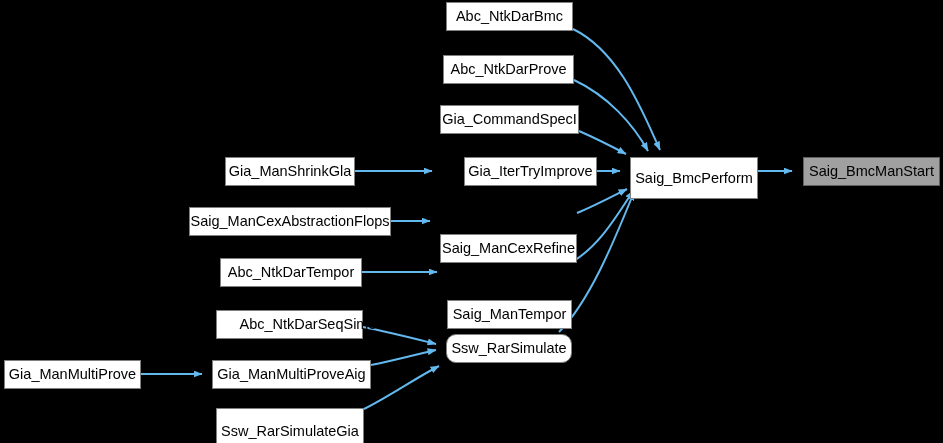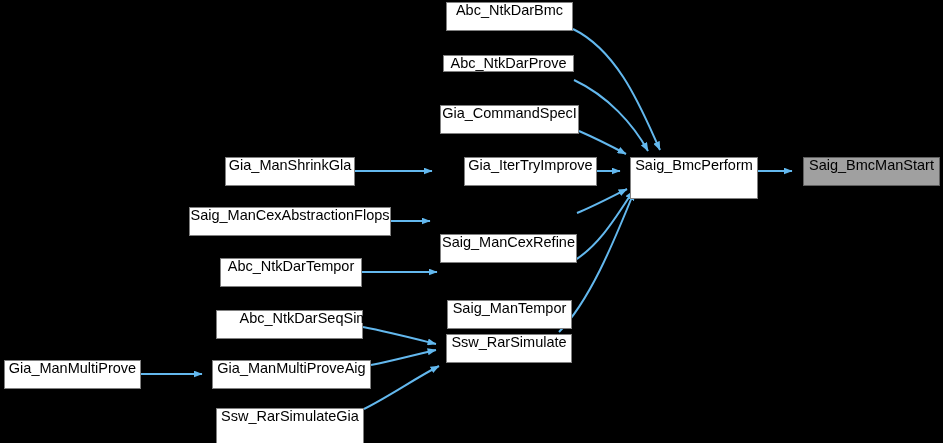--- a/index.html
+++ b/index.html
@@ -13,21 +13,21 @@
   svg#edges{position:absolute;left:0;top:0;width:943px;height:443px;}
   .node{
     position:absolute;
     box-sizing:border-box;
     background:#ffffff;
     border:1px solid #808080;
     color:#000000;
     font-size:14.5px;
     line-height:1;
     display:flex;
-    align-items:flex-start;
+    align-items:center;
     justify-content:center;
     white-space:nowrap;
     letter-spacing:0px;
   }
   .node.highlight{
     background:#a0a0a0;
     border:1px solid #606060;
   }
   .node span{display:block;padding:0 2px;}
 </style>
@@ -58,21 +58,21 @@
         <path d="M 141,374 L 202,374" fill="none" stroke="#63b8ee" stroke-width="2" marker-end="url(#arrowhead)"></path>
         <path d="M 371,365 C 396,360 413,355 436,350" fill="none" stroke="#63b8ee" stroke-width="2" marker-end="url(#arrowhead)"></path>
         <path d="M 364,409 C 390,396 414,379 439,366" fill="none" stroke="#63b8ee" stroke-width="2" marker-end="url(#arrowhead)"></path>
       </g>
   </svg>
 
   <div id="node-layer">
       <div class="node" style="left: 446px; top: 2px; width: 127px; height: 29px;">
         <span>Abc_NtkDarBmc</span>
       </div>
-      <div class="node" style="left: 443px; top: 55px; width: 131px; height: 17px;">
+      <div class="node" style="left: 443px; top: 55px; width: 131px; height: 29px;">
         <span>Abc_NtkDarProve</span>
       </div>
       <div class="node" style="left: 440px; top: 105px; width: 139px; height: 29px;">
         <span>Gia_CommandSpecI</span>
       </div>
       <div class="node" style="left: 225px; top: 157px; width: 130px; height: 29px;">
         <span>Gia_ManShrinkGla</span>
       </div>
       <div class="node" style="left: 443px; top: 157px; width: 133px; height: 29px; margin-left: 21px;">
         <span>Gia_IterTryImprove</span>
@@ -91,21 +91,21 @@
       </div>
       <div class="node" style="left: 220px; top: 258px; width: 142px; height: 29px;">
         <span>Abc_NtkDarTempor</span>
       </div>
       <div class="node" style="left: 447px; top: 258px; width: 125px; height: 29px; margin-top: 42px;">
         <span>Saig_ManTempor</span>
       </div>
       <div class="node" style="left: 216px; top: 310px; width: 147px; height: 29px; padding-left: 37px;">
         <span>Abc_NtkDarSeqSim3</span>
       </div>
-      <div class="node" style="left: 446px; top: 334px; width: 126px; height: 29px;">
+      <div class="node" style="left: 446px; top: 334px; width: 126px; height: 29px; border-radius: 10px;">
         <span>Ssw_RarSimulate</span>
       </div>
       <div class="node" style="left: 4px; top: 360px; width: 137px; height: 29px;">
         <span>Gia_ManMultiProve</span>
       </div>
       <div class="node" style="left: 212px; top: 360px; width: 159px; height: 29px;">
         <span>Gia_ManMultiProveAig</span>
       </div>
       <div class="node" style="left: 216px; top: 408px; width: 148px; height: 47px;">
         <span>Ssw_RarSimulateGia</span>

